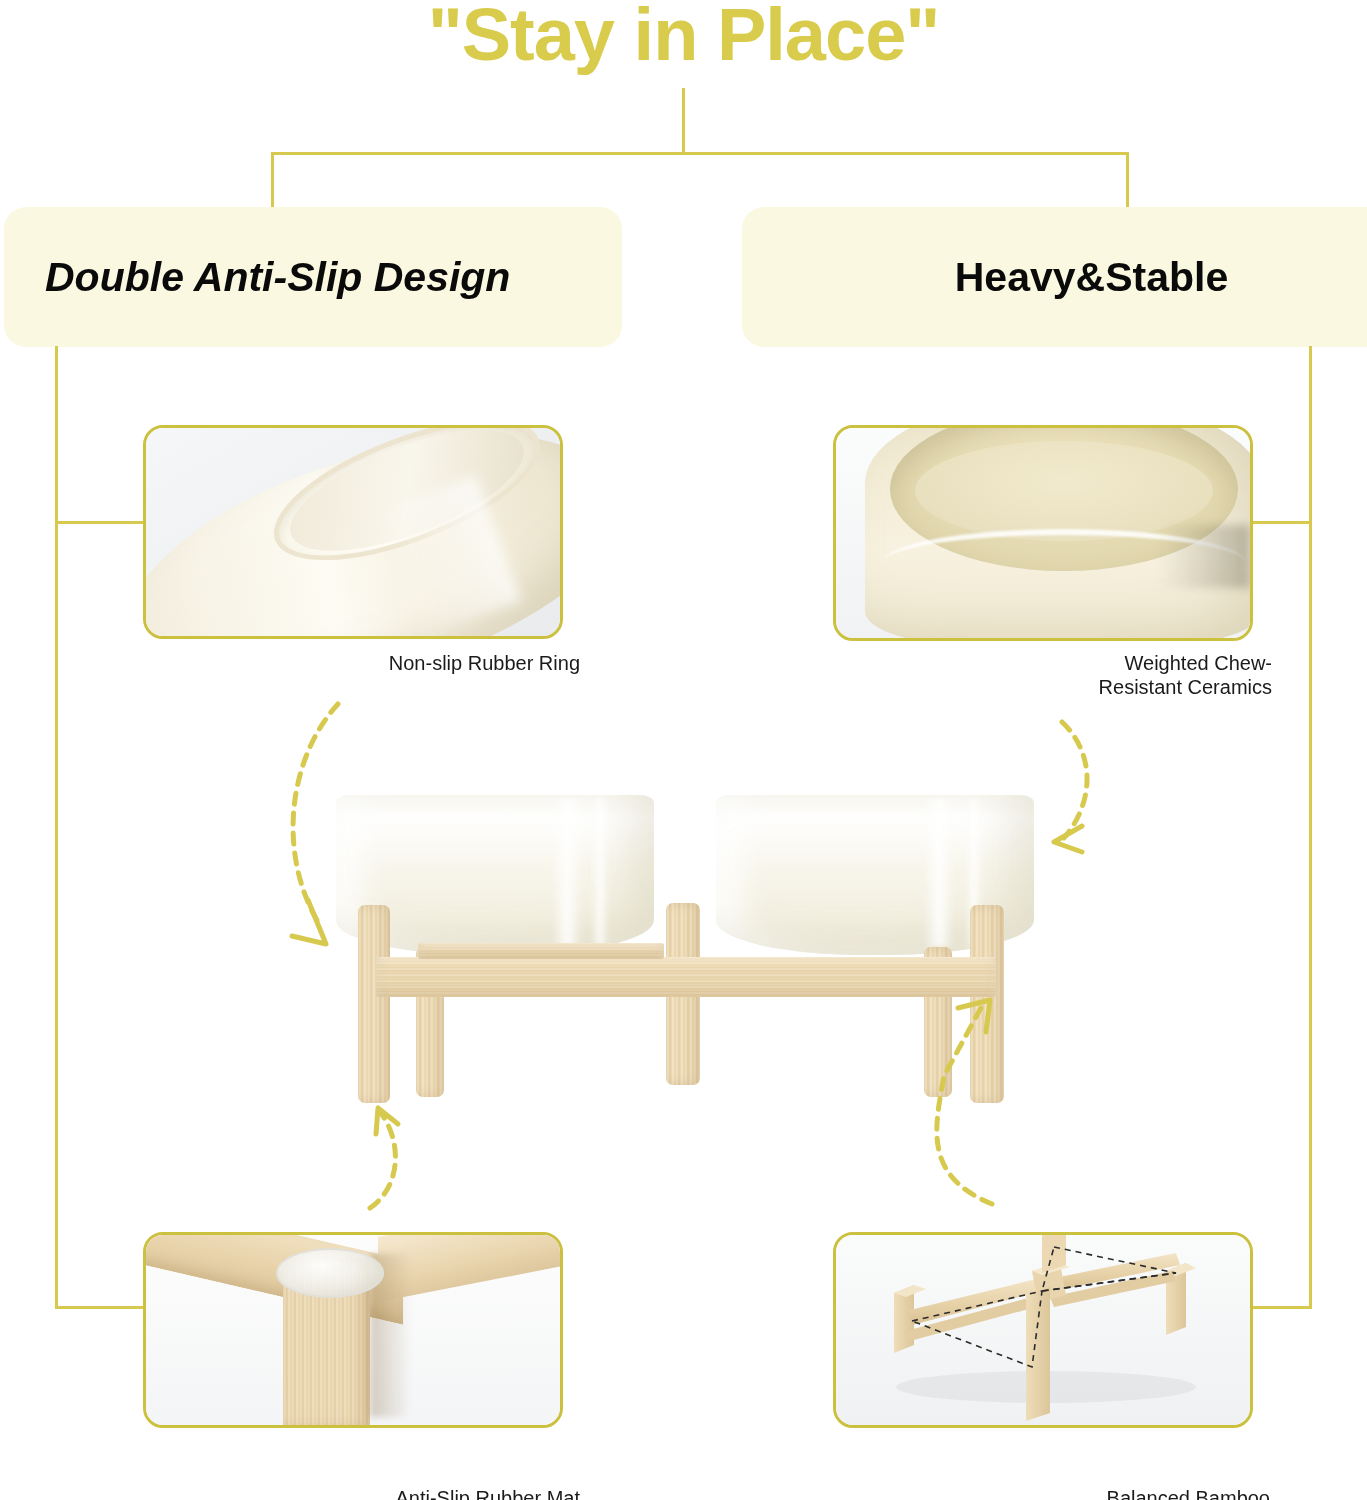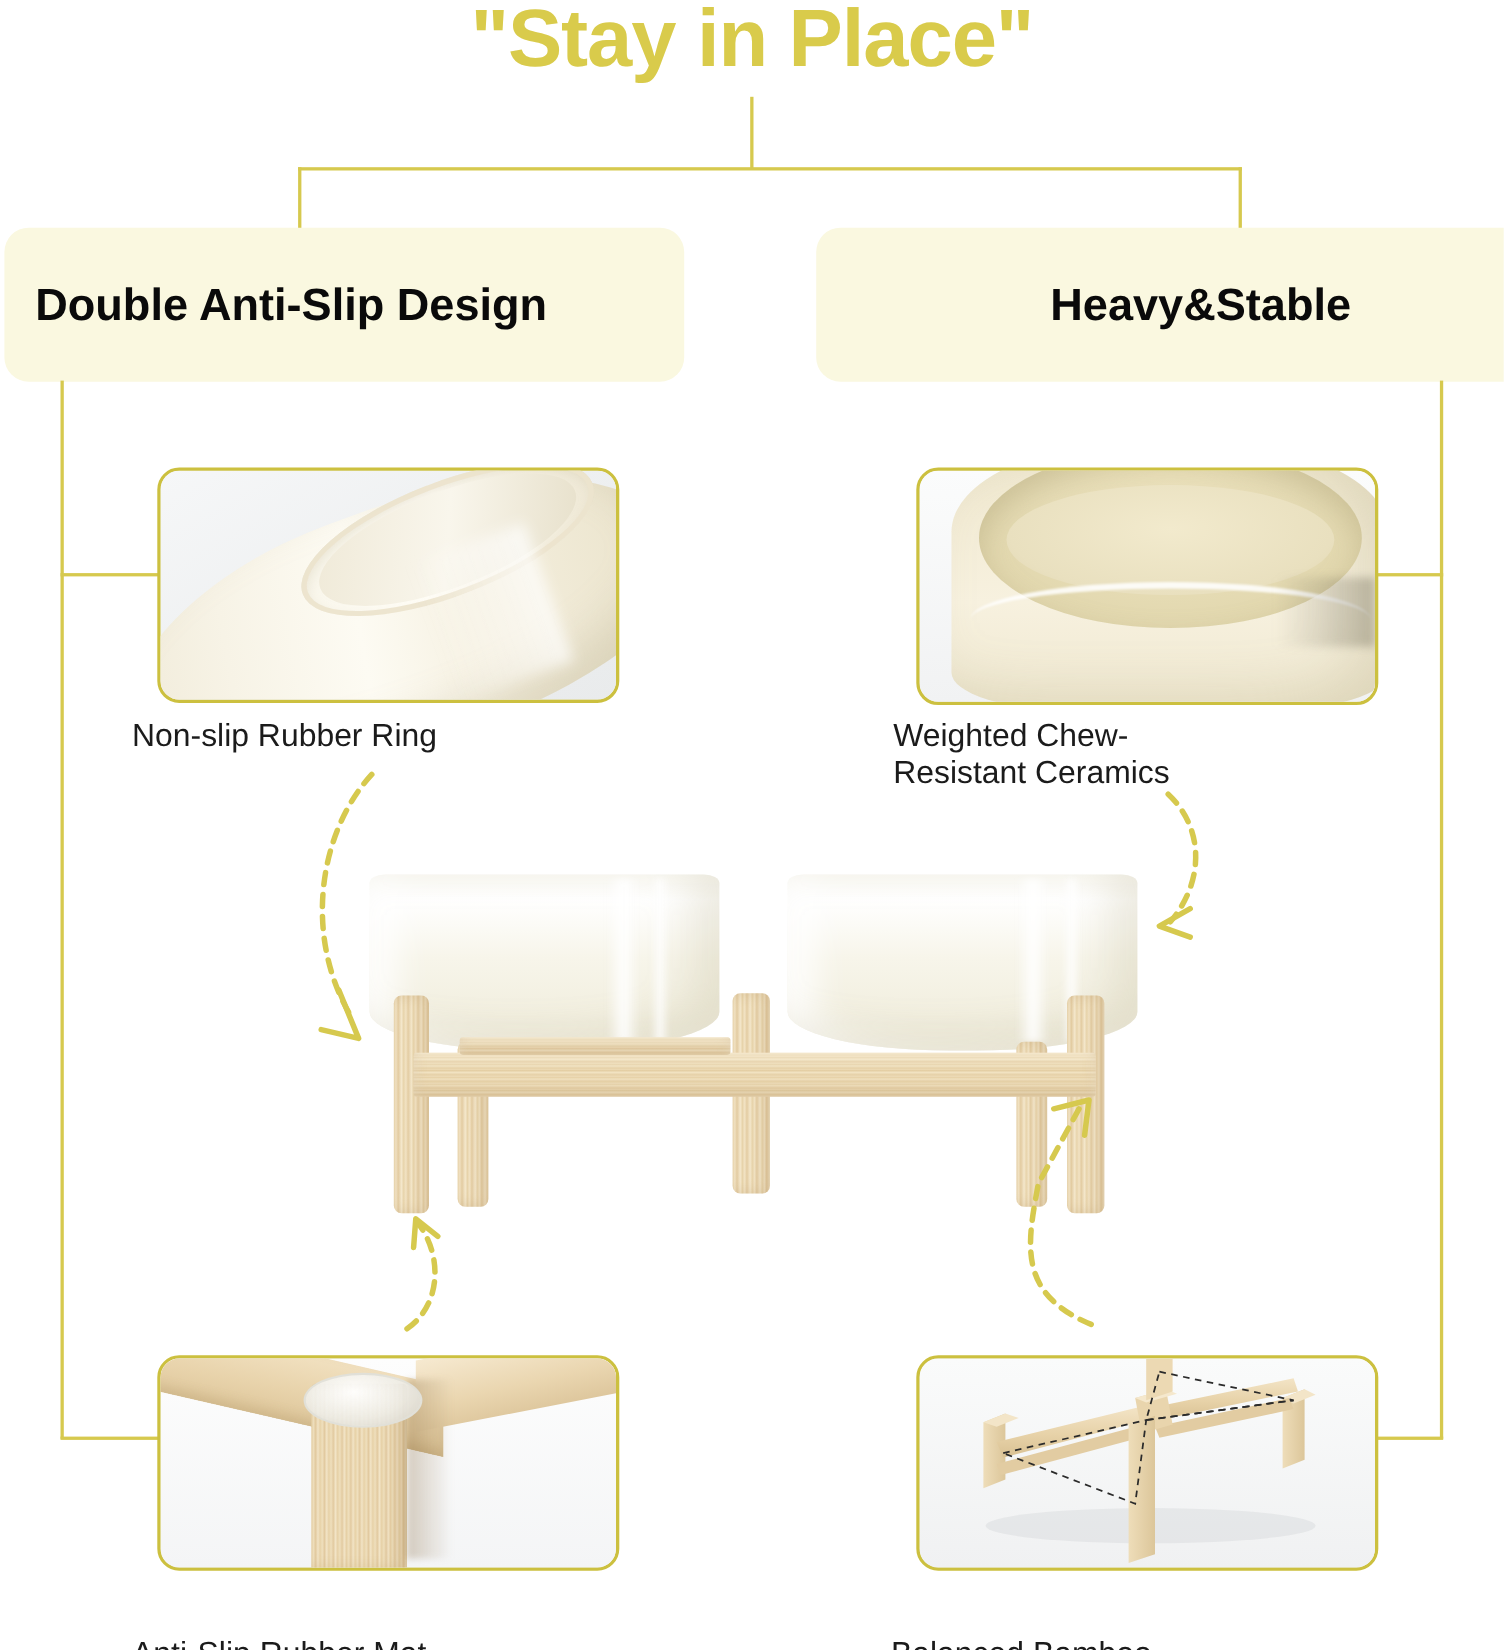--- a/index.html
+++ b/index.html
@@ -24,30 +24,30 @@
   
   .hdr{
     position:absolute;background:#faf8e0;border-radius:22px;
     display:flex;align-items:center;
   }
   .hdr-txt{
     font-size:41px;font-weight:bold;color:#0a0a0a;
     white-space:nowrap;line-height:1;
   }
   #hdr-left{left:4px;top:207px;width:618px;height:140px;justify-content:flex-start;}
-  #hdr-left .hdr-txt{padding-left:28px;}
+  #hdr-left .hdr-txt{padding-left:41px;font-style:italic;}
   #hdr-right{left:742px;top:207px;width:699px;height:140px;justify-content:center;}
 
   
   .panel{
     position:absolute;border:3px solid #ccc03f;border-radius:20px;
     overflow:hidden;background:#f3f4f6;
   }
   .cap{
-    position:absolute;text-align:left;font-size:29px;color:#1b1b1b;
+    position:absolute;text-align:right;font-size:20px;color:#1b1b1b;
     line-height:1.18;white-space:pre-line;
   }
 
   #panel-tl{left:143px;top:425px;width:414px;height:208px;}
   #cap-tl{left:120px;top:652px;width:460px;}
   #panel-tr{left:833px;top:425px;width:414px;height:210px;}
   #cap-tr{left:812px;top:652px;width:460px;}
   #panel-bl{left:143px;top:1232px;width:414px;height:190px;}
   #cap-bl{left:120px;top:1487px;width:460px;}
   #panel-br{left:833px;top:1232px;width:414px;height:190px;}

